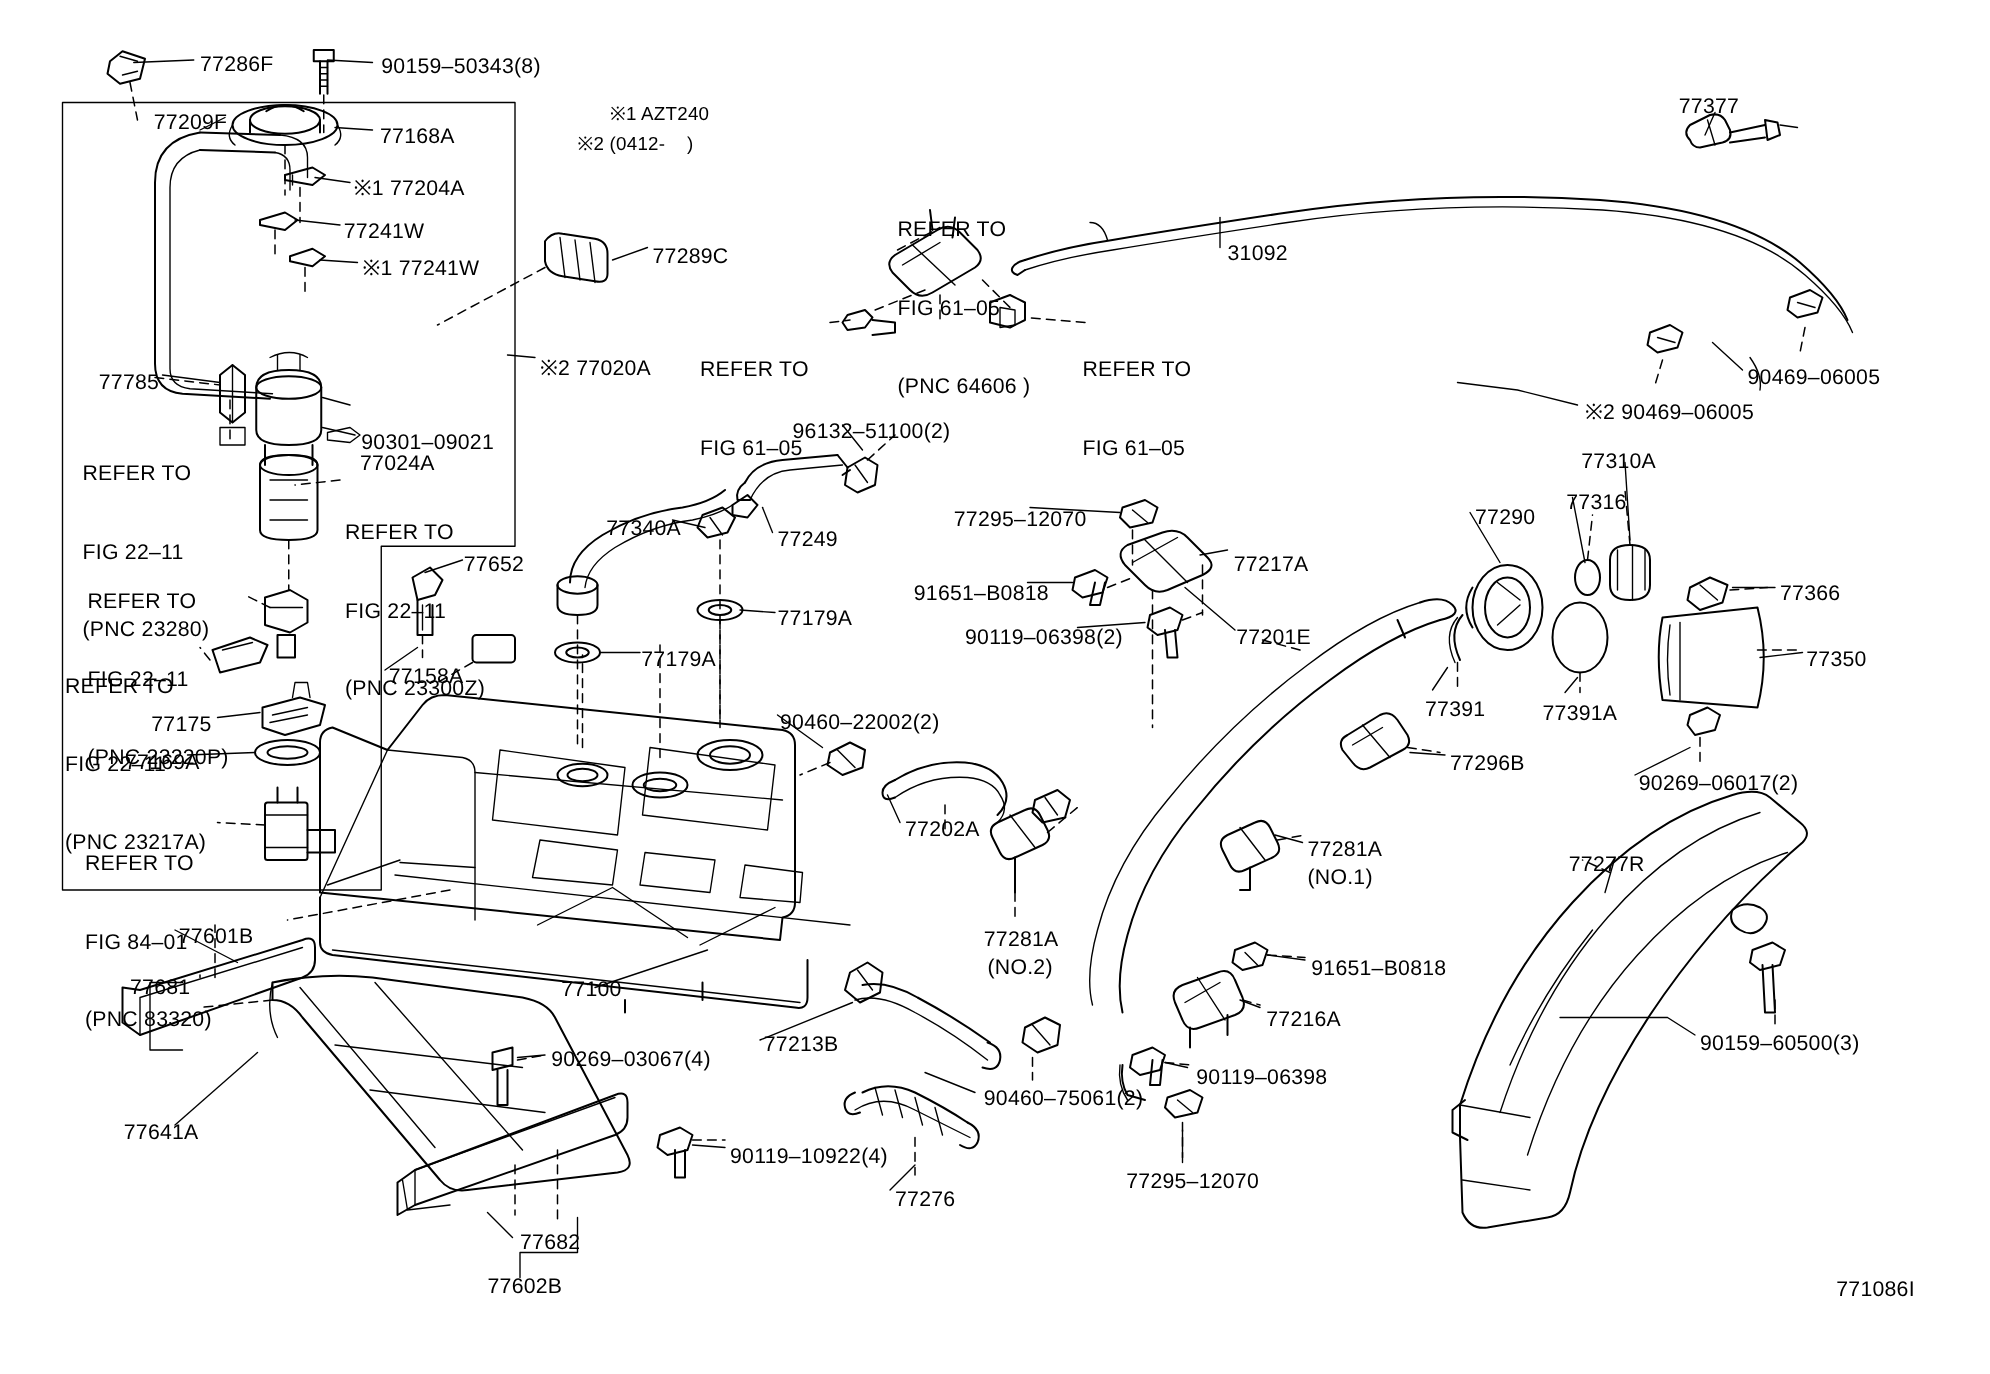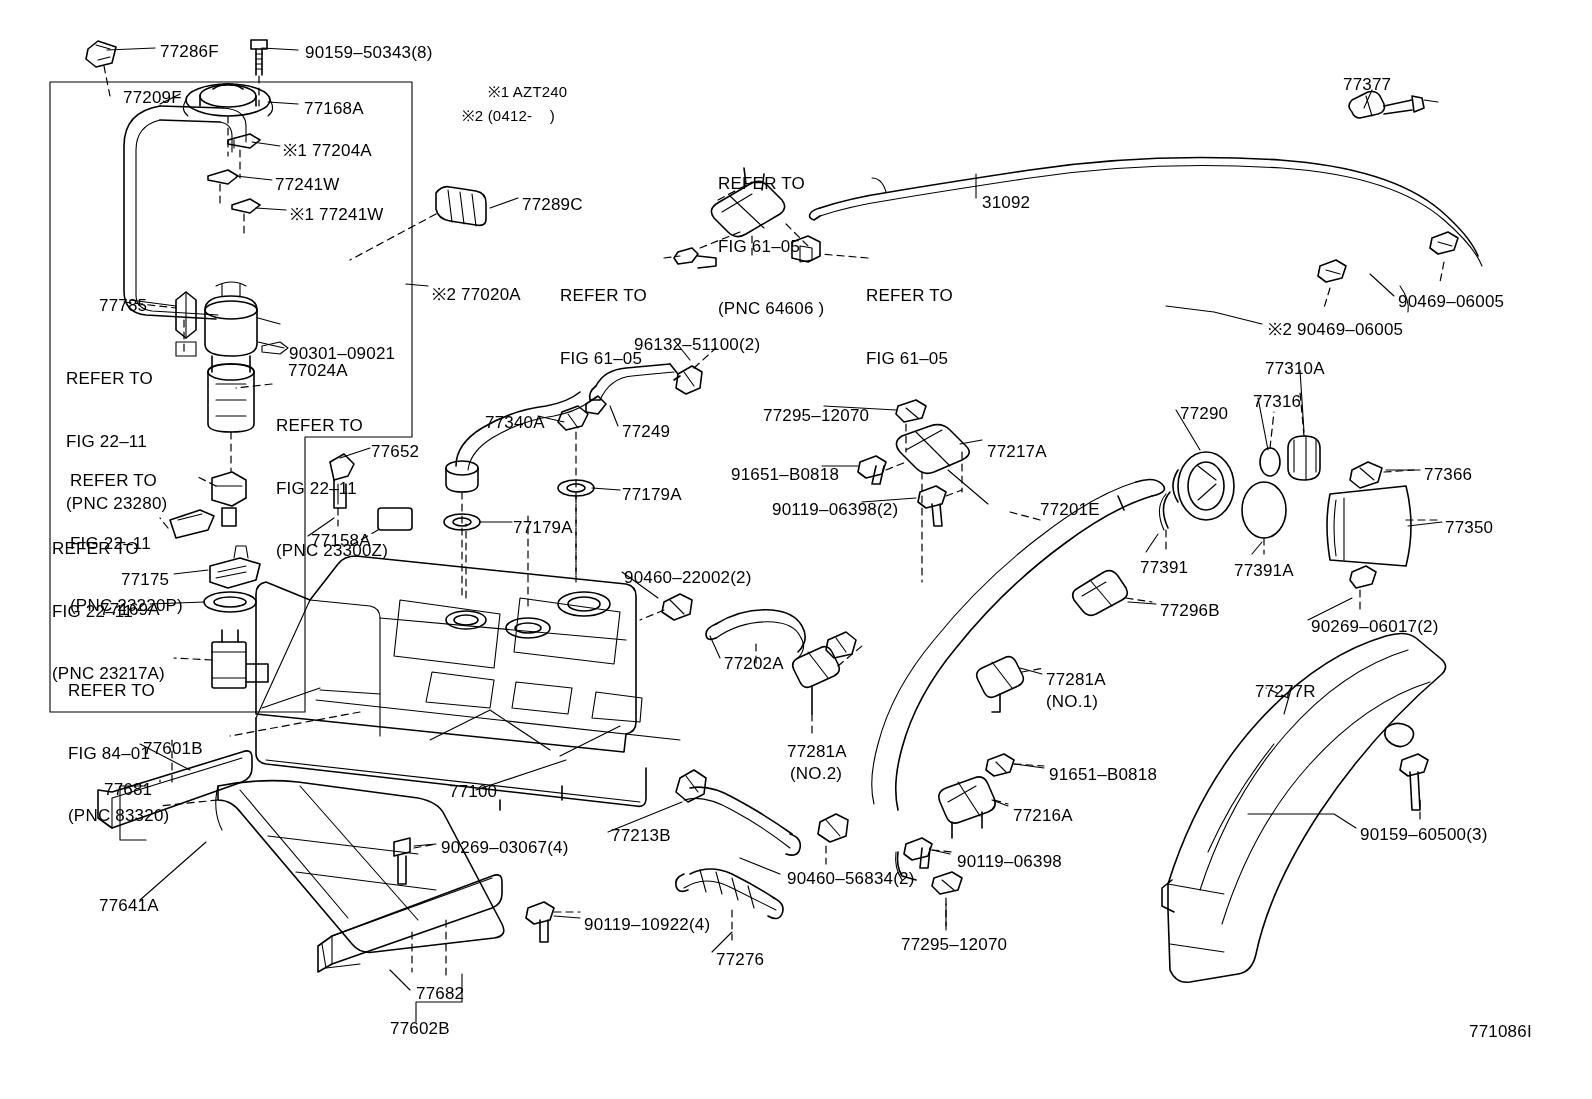--- a/index.html
+++ b/index.html
@@ -507,40 +507,40 @@
   <div class="lbl" style="left:123px; top:88px;">77209F</div>
   <div class="lbl" style="left:304px; top:99px;">77168A</div>
   <div class="lbl small" style="left:488px; top:83px;">※1 AZT240</div>
   <div class="lbl small" style="left:462px; top:107px;">※2 (0412-    )</div>
   <div class="lbl" style="left:1343px; top:75px;">77377</div>
   <div class="lbl" style="left:283px; top:141px;">※1 77204A</div>
   <div class="lbl" style="left:275px; top:175px;">77241W</div>
   <div class="lbl" style="left:290px; top:205px;">※1 77241W</div>
   <div class="lbl" style="left:522px; top:195px;">77289C</div>
   <div class="lbl" style="left:982px; top:193px;">31092</div>
-  <div class="lbl" style="left:79px; top:296px;margin-left:20px;">77785</div>
+  <div class="lbl" style="left:79px; top:296px;">77785</div>
   <div class="lbl" style="left:432px; top:285px;">※2 77020A</div>
   <div class="lbl" style="left:288px; top:320px;margin-top:41px;">77024A</div>
   <div class="lbl" style="left:289px; top:344px;">90301–09021</div>
   <div class="lbl" style="left:1398px; top:292px;">90469–06005</div>
   <div class="lbl" style="left:1268px; top:320px;">※2 90469–06005</div>
   <div class="lbl" style="left:634px; top:335px;">96132–51100(2)</div>
   <div class="lbl" style="left:1265px; top:359px;">77310A</div>
   <div class="lbl" style="left:1253px; top:392px;">77316</div>
   <div class="lbl" style="left:1180px; top:404px;">77290</div>
   <div class="lbl" style="left:485px; top:413px;">77340A</div>
   <div class="lbl" style="left:622px; top:422px;">77249</div>
   <div class="lbl" style="left:763px; top:406px;">77295–12070</div>
   <div class="lbl" style="left:987px; top:442px;">77217A</div>
   <div class="lbl" style="left:371px; top:442px;">77652</div>
   <div class="lbl" style="left:731px; top:465px;">91651–B0818</div>
   <div class="lbl" style="left:1424px; top:465px;">77366</div>
   <div class="lbl" style="left:772px; top:500px;">90119–06398(2)</div>
   <div class="lbl" style="left:622px; top:485px;">77179A</div>
-  <div class="lbl" style="left:1040px; top:500px;">77201E</div>
+  <div class="lbl" style="left:989px; top:500px;">77201E</div>
   <div class="lbl" style="left:513px; top:518px;">77179A</div>
   <div class="lbl" style="left:1445px; top:518px;">77350</div>
   <div class="lbl" style="left:311px; top:531px;">77158A</div>
   <div class="lbl" style="left:1140px; top:558px;">77391</div>
   <div class="lbl" style="left:1234px; top:561px;">77391A</div>
   <div class="lbl" style="left:121px; top:570px;">77175</div>
   <div class="lbl" style="left:624px; top:568px;">90460–22002(2)</div>
   <div class="lbl" style="left:1311px; top:617px;">90269–06017(2)</div>
   <div class="lbl" style="left:100px; top:600px;">77169A</div>
   <div class="lbl" style="left:1160px; top:601px;">77296B</div>
@@ -552,21 +552,21 @@
   <div class="lbl" style="left:787px; top:742px;">77281A</div>
   <div class="lbl" style="left:790px; top:764px;">(NO.2)</div>
   <div class="lbl" style="left:104px; top:780px;">77681</div>
   <div class="lbl" style="left:1049px; top:765px;">91651–B0818</div>
   <div class="lbl" style="left:449px; top:782px;">77100</div>
   <div class="lbl" style="left:1013px; top:806px;">77216A</div>
   <div class="lbl" style="left:611px; top:826px;">77213B</div>
   <div class="lbl" style="left:1360px; top:825px;">90159–60500(3)</div>
   <div class="lbl" style="left:441px; top:838px;">90269–03067(4)</div>
   <div class="lbl" style="left:957px; top:852px;">90119–06398</div>
-  <div class="lbl" style="left:787px; top:869px;">90460–56834(2)</div>
+  <div class="lbl" style="left:787px; top:869px;">90460–75061(2)</div>
   <div class="lbl" style="left:99px; top:896px;">77641A</div>
   <div class="lbl" style="left:584px; top:915px;">90119–10922(4)</div>
   <div class="lbl" style="left:901px; top:935px;">77295–12070</div>
   <div class="lbl" style="left:716px; top:950px;">77276</div>
   <div class="lbl" style="left:416px; top:984px;">77682</div>
   <div class="lbl" style="left:390px; top:1019px;">77602B</div>
   <div class="lbl" style="left:1469px; top:1022px;">771086I</div>
 
   <div class="lbl multi" style="left:718px; top:133px;">
     <div>REFER TO</div>

